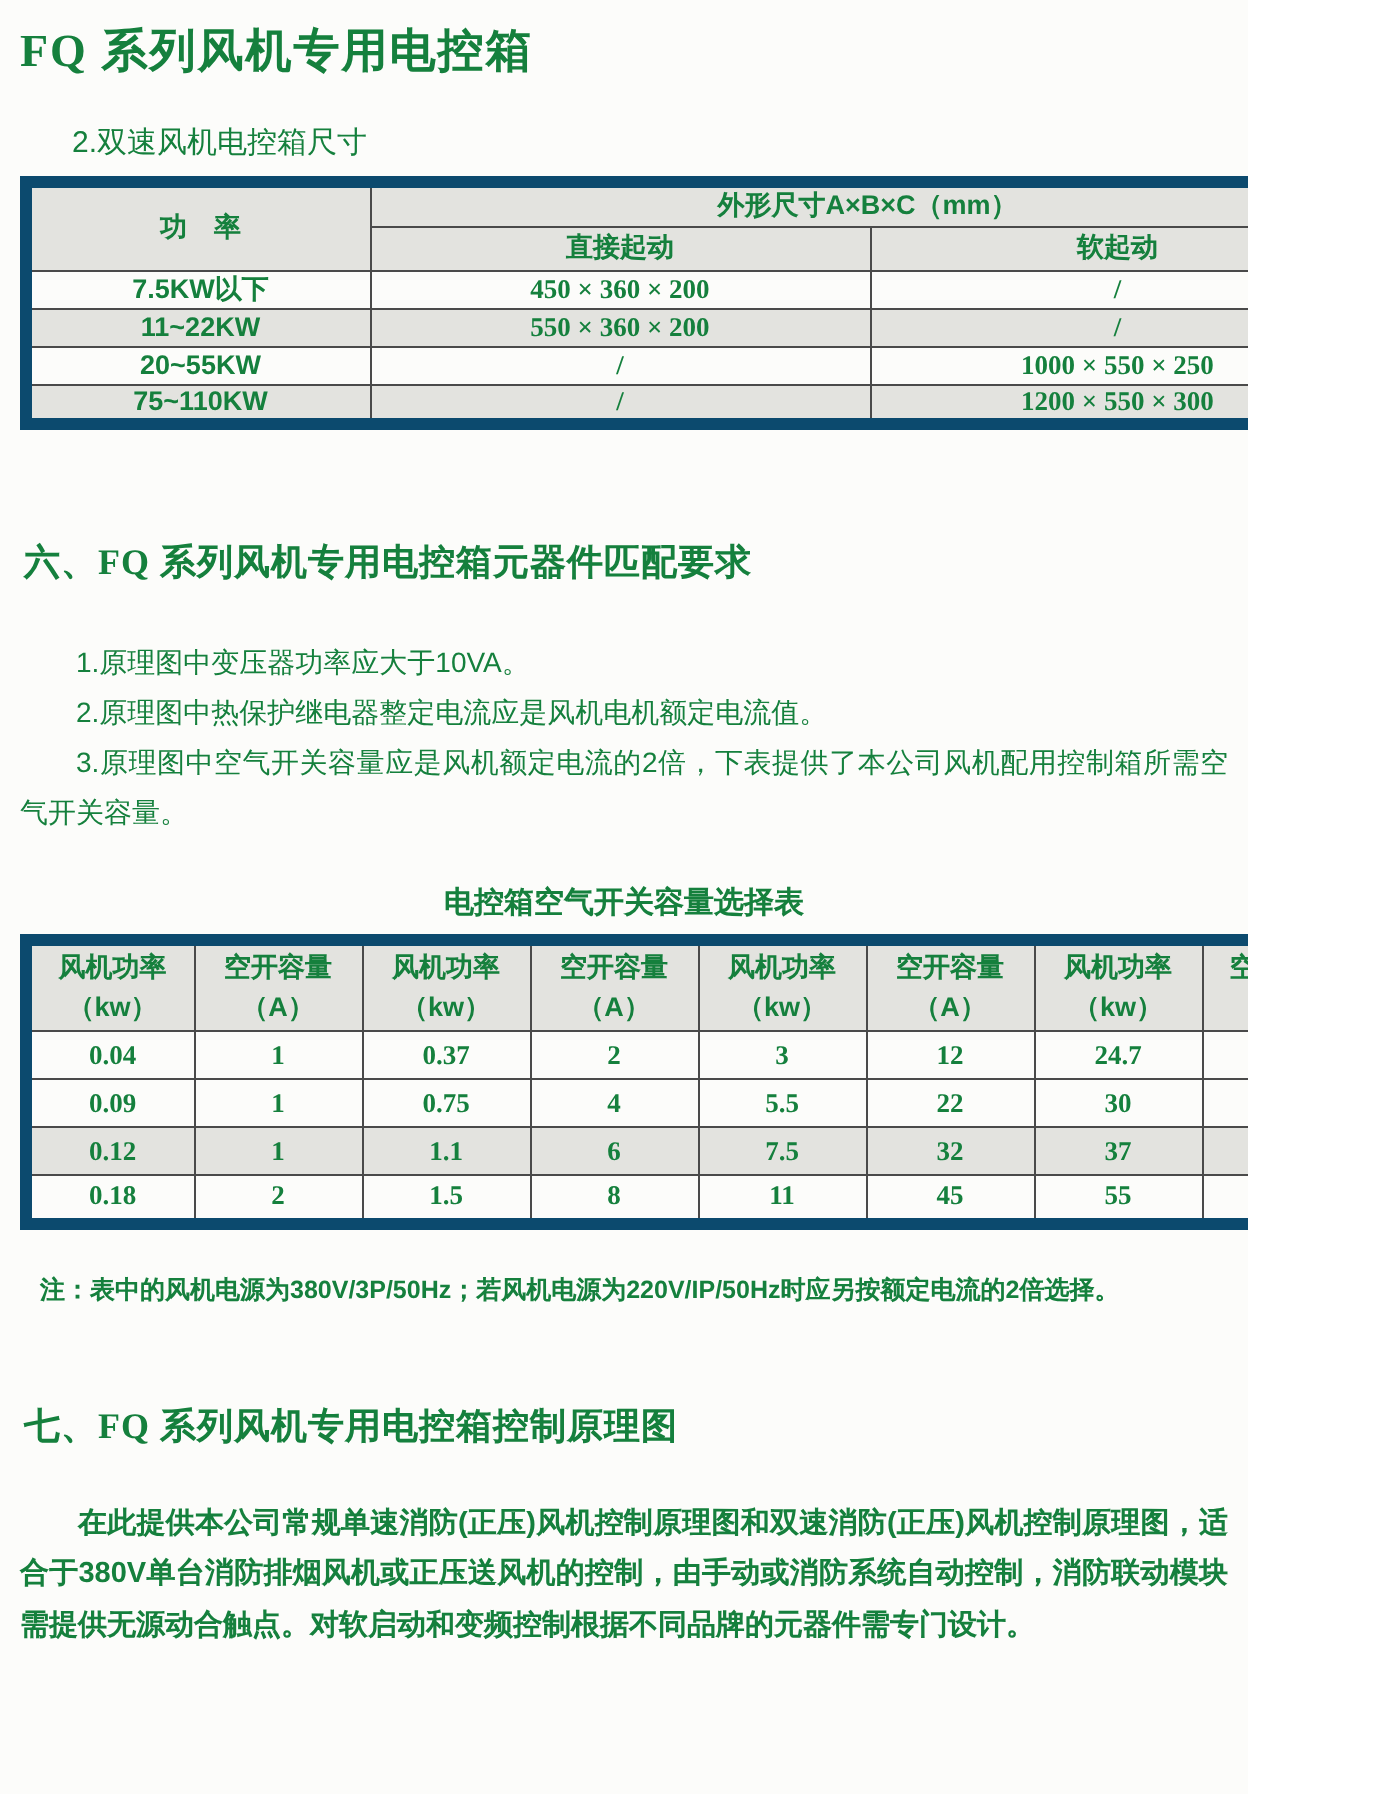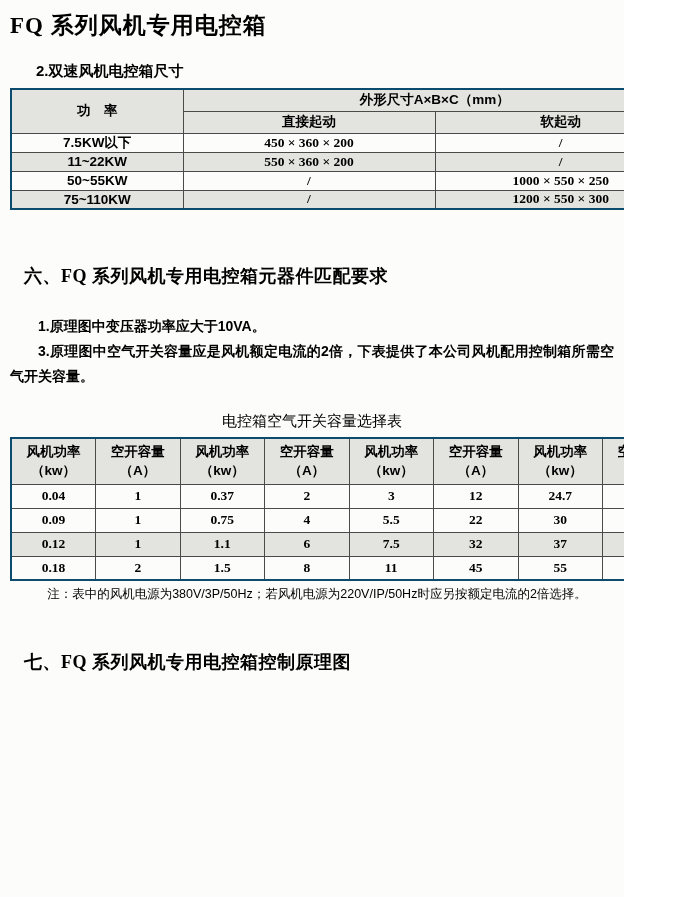--- a/index.html
+++ b/index.html
@@ -1,71 +1,70 @@
 <!DOCTYPE html>
 <html><head>
 <meta charset="utf-8">
 <style>
   * { margin:0; padding:0; box-sizing:border-box; }
   html,body { background:#ffffff; }
   .page {
     width:624px; height:897px;
     background:#fcfcfa;
     font-family:"Liberation Sans", sans-serif;
-    color:#000000;
+    color:#15803d;
     padding:8px 10px 0 10px;
     position:relative;
     overflow:hidden;
   }
   .title {
     font-family:"Liberation Serif", serif;
     font-size:23px; font-weight:700; letter-spacing:1px;
     margin:2px 0 0 0;
   }
   .subtitle {
-    font-size:15px; font-weight:700;
+    font-size:15px; font-weight:400;
     margin:21px 0 7px 26px;
   }
   table {
     border-collapse:collapse; table-layout:fixed;
     width:678px;
-    border:2px solid #0c4a6e;
+    border:6px solid #0c4a6e;
   }
   td {
     border:1px solid #4a4a4a;
     text-align:center; vertical-align:middle;
     font-family:"Liberation Serif", serif;
     font-size:13.5px; font-weight:600;
     padding:0 2px;
   }
   .g { background:#e3e3df; }
   .hd { font-family:"Liberation Sans", sans-serif; font-weight:700; font-size:13.5px; }
   .t1 td { height:19px; }
   .t1 tr.hrow td { height:22px; }
   .t1 .c0 { width:172px; }
   .t2 td { height:24px; }
   .t2 tr.hrow td { height:46px; line-height:1.45; }
   .t2-title {
-    text-align:center; font-weight:400; font-size:15px;
+    text-align:center; font-weight:700; font-size:15px;
     margin:23px 0 6px 0;
   }
   .h2 {
     font-family:"Liberation Serif", serif;
     font-size:18px; font-weight:700; letter-spacing:0.5px;
-    margin:54px 0 0 14px;
+    margin:54px 0 0 2px;
   }
   .notes { margin-top:26px; }
   .notes p {
-    font-size:14px; font-weight:700; line-height:25px;
+    font-size:14px; font-weight:400; line-height:25px;
     text-indent:2em; text-align:justify;
   }
   .tbl-note {
-    font-size:12.5px; font-weight:400;
-    margin:5px 0 0 10px;
-    text-align:center;
+    font-size:12.5px; font-weight:700;
+    margin:22px 0 0 10px;
   }
   .h2.seven { margin-top:47px; }
   .body-paras { margin-top:25px; }
   .body-paras p {
     font-size:14.5px; font-weight:700; line-height:25.5px;
     text-indent:2em; text-align:justify;
   }
 </style>
 </head>
 <body>
@@ -89,36 +88,37 @@
         <td class="hd c0">7.5KW以下</td>
         <td>450 × 360 × 200</td>
         <td>/</td>
       </tr>
       <tr class="g">
         <td class="hd c0">11~22KW</td>
         <td>550 × 360 × 200</td>
         <td>/</td>
       </tr>
       <tr>
-        <td class="hd c0">50~55KW</td>
+        <td class="hd c0">20~55KW</td>
         <td>/</td>
         <td>1000 × 550 × 250</td>
       </tr>
       <tr class="g">
         <td class="hd c0">75~110KW</td>
         <td>/</td>
         <td>1200 × 550 × 300</td>
       </tr>
     </tbody>
   </table>
 
   <div class="h2">六、FQ 系列风机专用电控箱元器件匹配要求</div>
 
   <div class="notes">
     <p>1.原理图中变压器功率应大于10VA。</p>
+    <p>2.原理图中热保护继电器整定电流应是风机电机额定电流值。</p>
     <p>3.原理图中空气开关容量应是风机额定电流的2倍，下表提供了本公司风机配用控制箱所需空气开关容量。</p>
   </div>
 
   <div class="t2-title">电控箱空气开关容量选择表</div>
 
   <table class="t2">
     <tbody>
       <tr class="hrow g">
         <td class="hd">
             <div>风机功率</div>
@@ -194,15 +194,16 @@
         <td>200</td>
       </tr>
     </tbody>
   </table>
 
   <div class="tbl-note">注：表中的风机电源为380V/3P/50Hz；若风机电源为220V/IP/50Hz时应另按额定电流的2倍选择。</div>
 
   <div class="h2 seven">七、FQ 系列风机专用电控箱控制原理图</div>
 
   <div class="body-paras">
+    <p>在此提供本公司常规单速消防(正压)风机控制原理图和双速消防(正压)风机控制原理图，适合于380V单台消防排烟风机或正压送风机的控制，由手动或消防系统自动控制，消防联动模块需提供无源动合触点。对软启动和变频控制根据不同品牌的元器件需专门设计。</p>
   </div>
 
 </div>
 
 </body></html>

